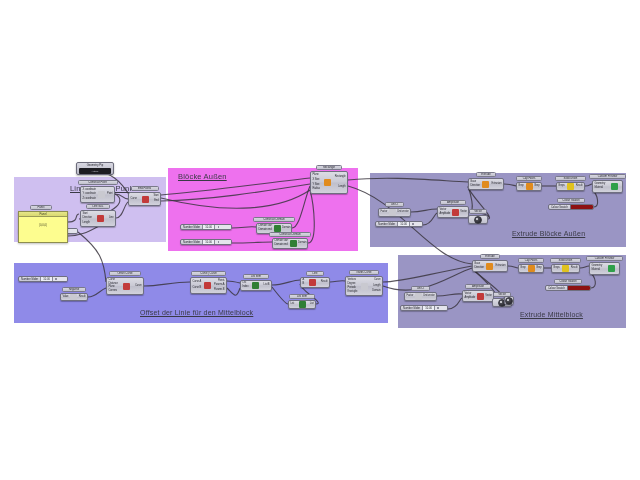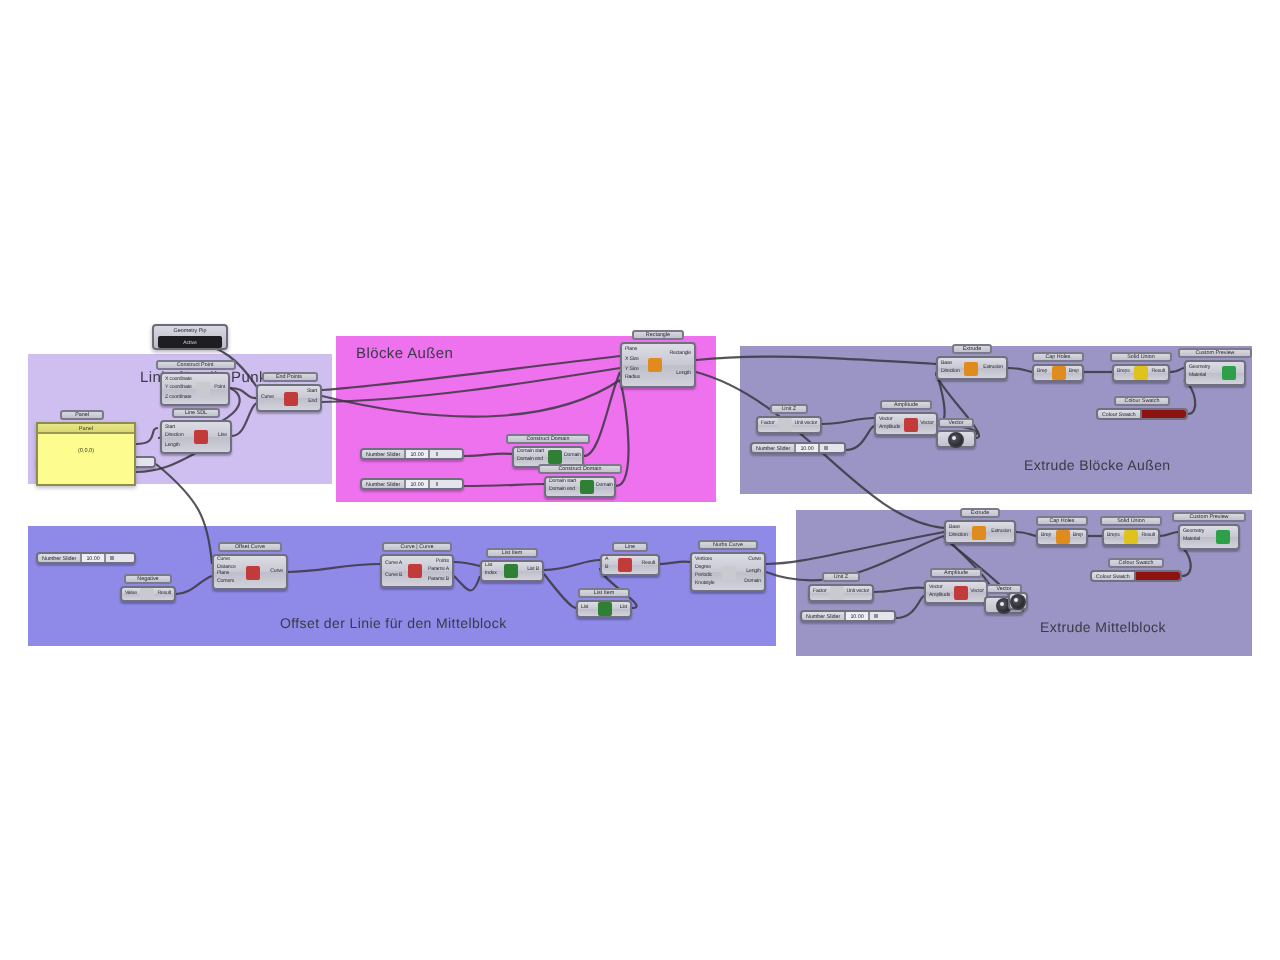--- a/index.html
+++ b/index.html
@@ -3,21 +3,21 @@
 <meta charset="utf-8">
 <style>
   html,body{margin:0;padding:0;background:#ffffff;}
   body{width:640px;height:480px;overflow:hidden;
        font-family:"Liberation Sans","DejaVu Sans",sans-serif;}
   #canvas{position:relative;width:640px;height:480px;background:#ffffff;}
 
   
   .group{position:absolute;box-sizing:border-box;}
   .group-label{position:absolute;white-space:nowrap;color:#3a3a46;
-               font-weight:400;letter-spacing:.2px;}
+               font-weight:400;letter-spacing:.2px;text-decoration:underline;}
 
   
   svg.wires{position:absolute;left:0;top:0;width:640px;height:480px;
             pointer-events:none;}
   svg.wires path{fill:none;stroke:#3b3640;stroke-opacity:.85;}
 
   
   .comp{position:absolute;box-sizing:border-box;
         background:linear-gradient(180deg,#dcdce4 0%,#c9c9d4 48%,#bfbfcb 52%,#d2d2dc 100%);
         border:1px solid #6f6f80;border-radius:2px;

